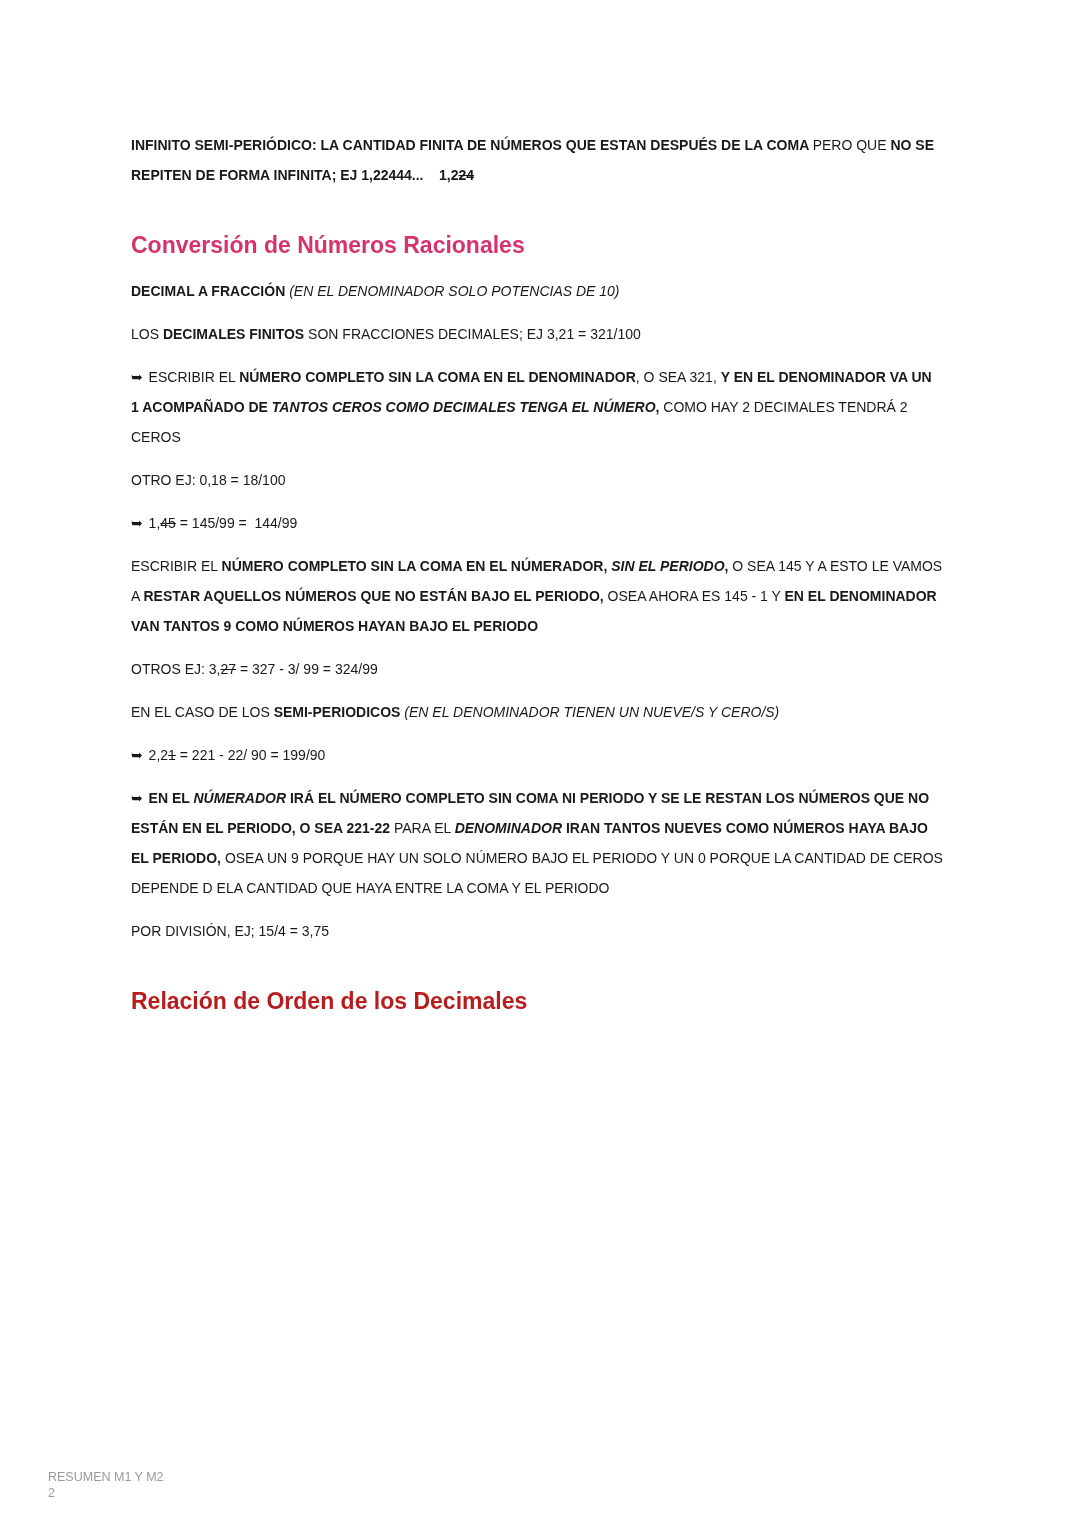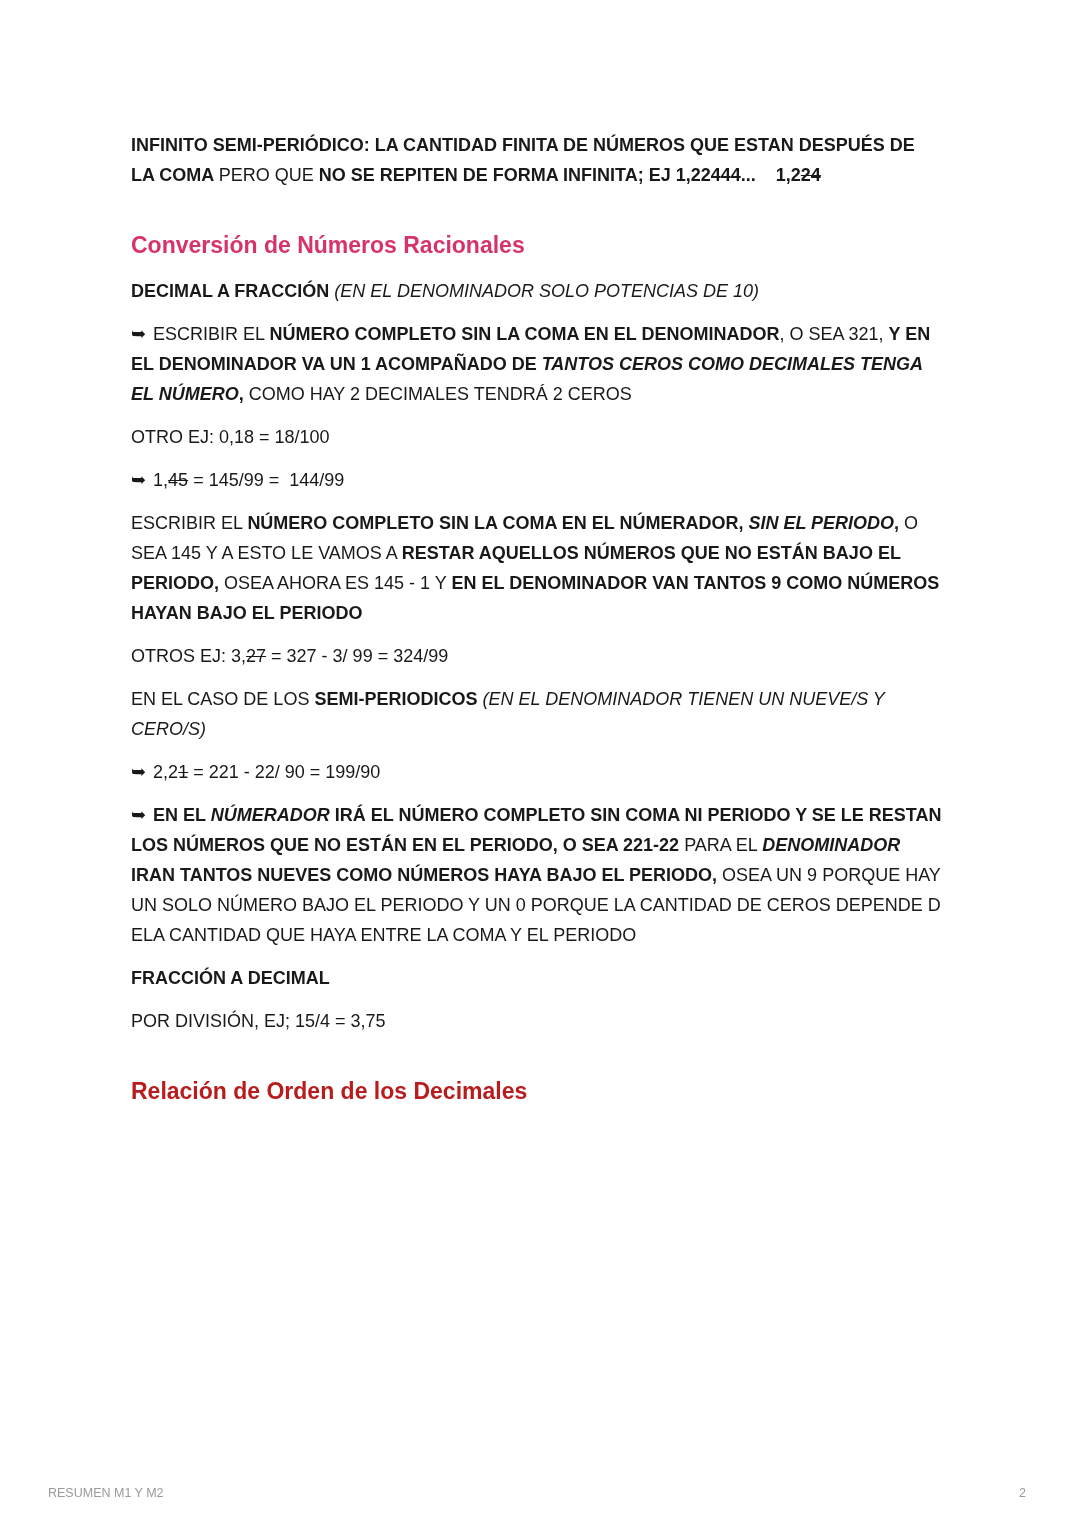--- a/index.html
+++ b/index.html
@@ -15,21 +15,21 @@
     color: #191919;
     overflow: hidden;
   }
   .content {
     position: absolute;
     left: 131px;
     top: 130px;
     width: 812px;
   }
   .para {
-    font-size: 18px;
+    font-size: 14px;
     line-height: 30px;
     margin: 0 0 13px 0;
   }
   .heading {
     font-size: 23px;
     line-height: 32px;
     font-weight: 700;
     margin: 39px 0 15px 0;
   }
   .indent {
@@ -45,38 +45,39 @@
   .footer {
     position: absolute;
     left: 48px;
     right: 54px;
     bottom: 24px;
     display: flex;
     justify-content: space-between;
     font-size: 12.5px;
     line-height: 16px;
     color: #9a9a9a;
+    flex-direction: column;
   }
 </style>
 </head>
 <body>
 
 <div class="content">
     <p class="para"><span class="b">INFINITO SEMI-PERIÓDICO: LA CANTIDAD FINITA DE NÚMEROS QUE ESTAN DESPUÉS DE LA COMA </span><span>PERO QUE </span><span class="b">NO SE REPITEN DE FORMA INFINITA; EJ </span><span class="b">1,22444...&nbsp;&nbsp;&nbsp; 1,2</span><span class="b s">24</span></p>
     <h2 class="heading" style="color: rgb(214, 51, 108);"><span>Conversión de Números Racionales</span></h2>
     <p class="para"><span class="b">DECIMAL A FRACCIÓN </span><span class="i">(EN EL DENOMINADOR SOLO POTENCIAS DE 10)</span></p>
+    <p class="para"><span>LOS </span><span class="b">DECIMALES FINITOS </span><span>SON FRACCIONES DECIMALES; EJ 3,21 = 321/100</span></p>
     <p class="para"><span class="arrow">➥</span><span> ESCRIBIR EL </span><span class="b">NÚMERO COMPLETO SIN LA COMA EN EL DENOMINADOR</span><span>, O SEA 321, </span><span class="b">Y EN EL DENOMINADOR VA UN 1 ACOMPAÑADO DE </span><span class="b i">TANTOS CEROS COMO DECIMALES TENGA EL NÚMERO</span><span class="b">, </span><span>COMO HAY 2 DECIMALES TENDRÁ 2 CEROS</span></p>
     <p class="para"><span>OTRO EJ: 0,18 = 18/100</span></p>
     <p class="para"><span class="arrow">➥</span><span> 1,</span><span class="s">45</span><span> = 145/99 = &nbsp;144/99</span></p>
     <p class="para"><span>ESCRIBIR EL </span><span class="b">NÚMERO COMPLETO SIN LA COMA EN EL NÚMERADOR, </span><span class="b i">SIN EL PERIODO</span><span class="b">, </span><span>O SEA 145 Y A ESTO LE VAMOS A </span><span class="b">RESTAR AQUELLOS NÚMEROS QUE NO ESTÁN BAJO EL PERIODO, </span><span>OSEA AHORA ES 145 - 1 Y </span><span class="b">EN EL DENOMINADOR VAN TANTOS 9 COMO NÚMEROS HAYAN BAJO EL PERIODO</span></p>
     <p class="para"><span>OTROS EJ: 3,</span><span class="s">27</span><span> = 327 - 3/ 99 = 324/99</span></p>
     <p class="para"><span>EN EL CASO DE LOS </span><span class="b">SEMI-PERIODICOS </span><span class="i">(EN EL DENOMINADOR TIENEN UN NUEVE/S Y CERO/S)</span></p>
     <p class="para"><span class="arrow">➥</span><span> 2,2</span><span class="s">1</span><span> = 221 - 22/ 90 = 199/90</span></p>
     <p class="para"><span class="arrow">➥</span><span class="b"> EN EL </span><span class="b i">NÚMERADOR</span><span class="b"> IRÁ EL NÚMERO COMPLETO SIN COMA NI PERIODO Y SE LE RESTAN LOS NÚMEROS QUE NO ESTÁN EN EL PERIODO, O SEA 221-22 </span><span>PARA EL </span><span class="b i">DENOMINADOR</span><span class="b"> IRAN TANTOS NUEVES COMO NÚMEROS HAYA BAJO EL PERIODO, </span><span>OSEA UN 9 PORQUE HAY UN SOLO NÚMERO BAJO EL PERIODO Y UN 0 PORQUE LA CANTIDAD DE CEROS DEPENDE D ELA CANTIDAD QUE HAYA ENTRE LA COMA Y EL PERIODO</span></p>
-    <p class="para"><span class="b">FRACCIÓN A DECIMAL</span></p>
     <p class="para"><span>POR DIVISIÓN, EJ; 15/4 = 3,75</span></p>
     <h2 class="heading" style="color: #b91c1c;"><span>Relación de Orden de los Decimales</span></h2>
   </div>
 
 <div class="footer">
   <span style="color: rgb(154, 154, 154);">RESUMEN M1 Y M2</span>
   <span style="color: rgb(154, 154, 154);">2</span>
 </div>
 
 </body></html>

